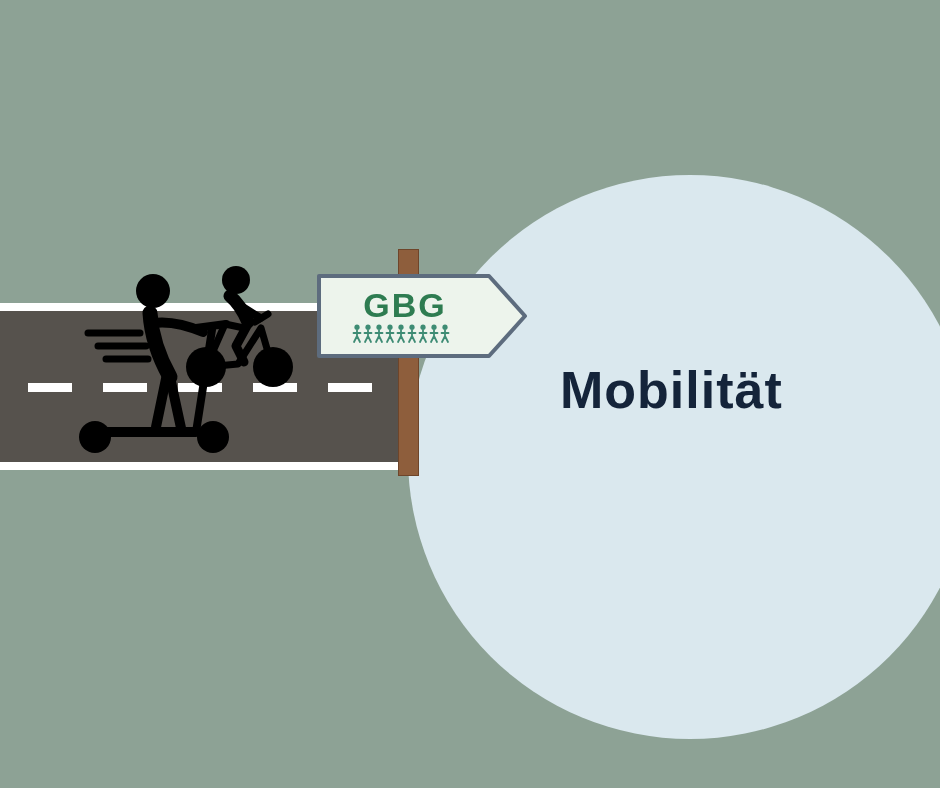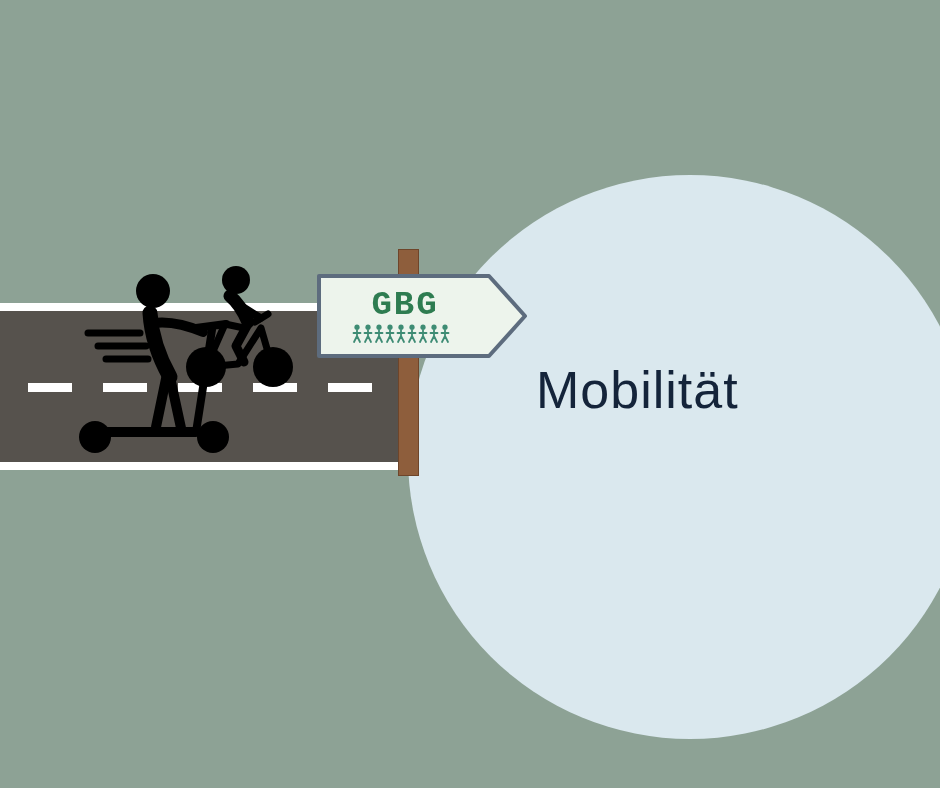--- a/index.html
+++ b/index.html
@@ -9,22 +9,22 @@
     background:var(--background,#8DA295);
     overflow:hidden;
     font-family:"Liberation Sans",sans-serif;
   }
   .circle {
     position:absolute; left:408px; top:175px;
     width:564px; height:564px; border-radius:50%;
     background:var(--circle,#DAE8EE);
   }
   .title {
-    position:absolute; left:536px; top:360px;
-    font-size:52px; font-weight:400; letter-spacing:1px;
+    position:absolute; left:560px; top:360px;
+    font-size:52px; font-weight:700; letter-spacing:1px;
     color:var(--title,#14243A);
     text-align:center;
   }
   .road {
     position:absolute; left:0; top:303px;
     width:399px; height:167px;
     background:var(--road,#56524D);
   }
   .road-edge { position:absolute; left:0; width:100%; height:8px; background:var(--marking,#FFFFFF); }
   .road-edge.top { top:0; }
@@ -51,21 +51,21 @@
   .sign-shape polygon {
     fill:var(--sign-bg,#EDF4EC);
     stroke:var(--sign-border,#5D6C7E);
     stroke-width:4; stroke-linejoin:round;
   }
   .sign-content {
     position:absolute; left:0; top:0; width:178px; height:86px;
     display:flex; flex-direction:column; align-items:center; justify-content:center;
   }
   .sign-label {
-    font-family:Liberation Mono, monospace; font-weight:bold;
+    font-family:Liberation Sans, sans-serif; font-weight:bold;
     font-size:34px; line-height:1; letter-spacing:2px;
     color:var(--sign-text,#2E7C51);
   }
   .sign-figures { width:106px; height:20px; margin-top:2px; color:var(--figures,#3E8C74); }
 </style>
 </head>
 <body>
 
 <div class="canvas">
 

